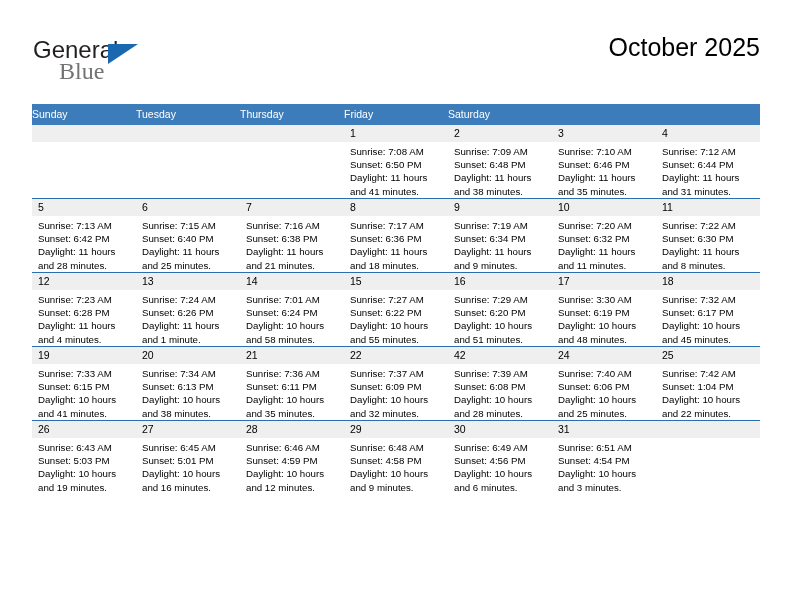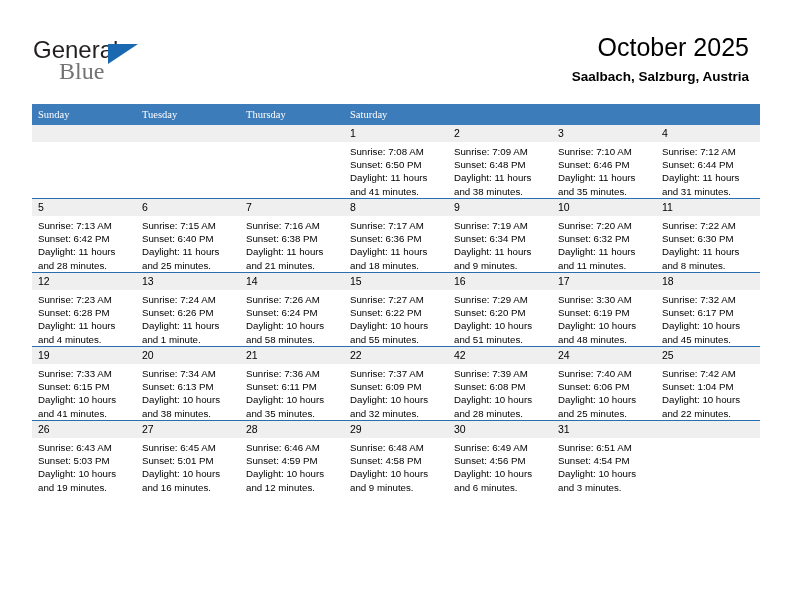--- a/index.html
+++ b/index.html
@@ -60,23 +60,23 @@
     left: 75px;
     top: 8px;
     width: 0;
     height: 0;
     border-left: 30px solid #1a69b0;
     border-bottom: 20px solid transparent;
   }
 
   .title-block {
     position: absolute;
-    right: 43px;
+    right: 32px;
     top: 32px;
-    text-align: right;
+    text-align: left;
   }
   .cal-title {
     font-size: 25px;
     font-weight: normal;
     color: #000000;
     line-height: 30px;
     white-space: nowrap;
   }
   .cal-subtitle {
     font-size: 13.5px;
@@ -98,27 +98,25 @@
   .dow-row {
     display: flex;
     width: 728px;
     height: 21px;
     background: #3c7cba;
   }
   .dow-cell {
     width: 104px;
     height: 17px;
     box-sizing: border-box;
-    padding-left: 6px;
     color: #ffffff;
     font-size: 10.5px;
     line-height: 21px;
     white-space: nowrap;
     overflow: hidden;
-    font-family: Liberation Serif, serif;
   }
 
   .week {
     width: 728px;
     border-top: 1.5px solid #2b6eb0;
   }
   .week:first-of-type {
     border-top: none;
   }
   .week-inner {
@@ -162,31 +160,31 @@
   <div class="header">
 
     <div class="brand">
       <span class="brand-general">General</span>
       <span class="brand-triangle"></span>
       <span class="brand-blue">Blue</span>
     </div>
 
     <div class="title-block">
       <div class="cal-title">October 2025</div>
-      <div class="cal-subtitle">Saalbach, Salzburg, Austria</div>
     </div>
 
   </div>
 
   <div class="calendar">
 
     <div class="dow-row">
       <div class="dow-cell">Sunday</div>
       <div class="dow-cell">Tuesday</div>
       <div class="dow-cell">Thursday</div>
+      <div class="dow-cell">Friday</div>
       <div class="dow-cell">Saturday</div>
     </div>
 
     <div id="weeks-container">
         <div class="week">
           <div class="week-inner">
             <div class="day empty">
               <div class="day-num-strip"></div>
               <div class="day-body">
                 <div></div>
@@ -334,21 +332,21 @@
               <div class="day-body">
                 <div>Sunrise: 7:24 AM</div>
                 <div>Sunset: 6:26 PM</div>
                 <div>Daylight: 11 hours</div>
                 <div>and 1 minute.</div>
               </div>
             </div>
             <div class="day">
               <div class="day-num-strip">14</div>
               <div class="day-body">
-                <div>Sunrise: 7:26 AM</div>
+                <div>Sunrise: 7:01 AM</div>
                 <div>Sunset: 6:24 PM</div>
                 <div>Daylight: 10 hours</div>
                 <div>and 58 minutes.</div>
               </div>
             </div>
             <div class="day">
               <div class="day-num-strip">15</div>
               <div class="day-body">
                 <div>Sunrise: 7:27 AM</div>
                 <div>Sunset: 6:22 PM</div>

